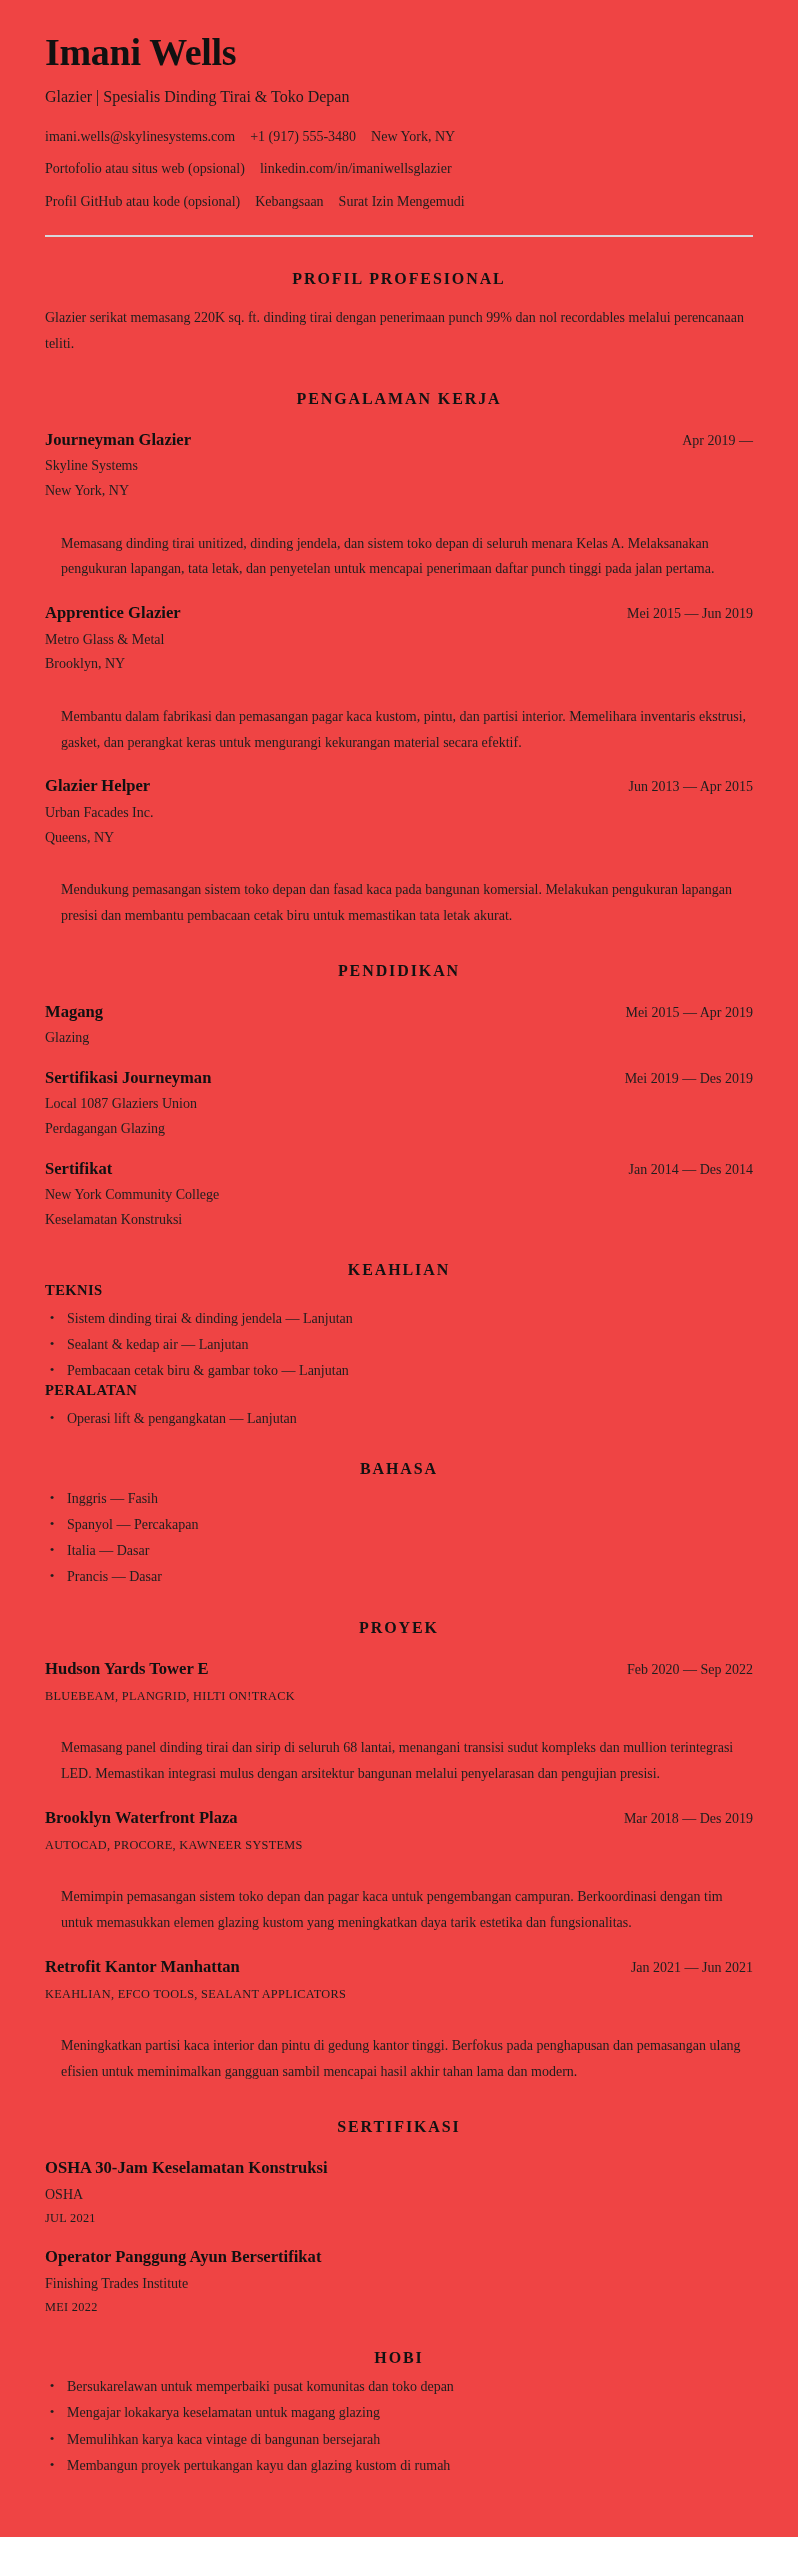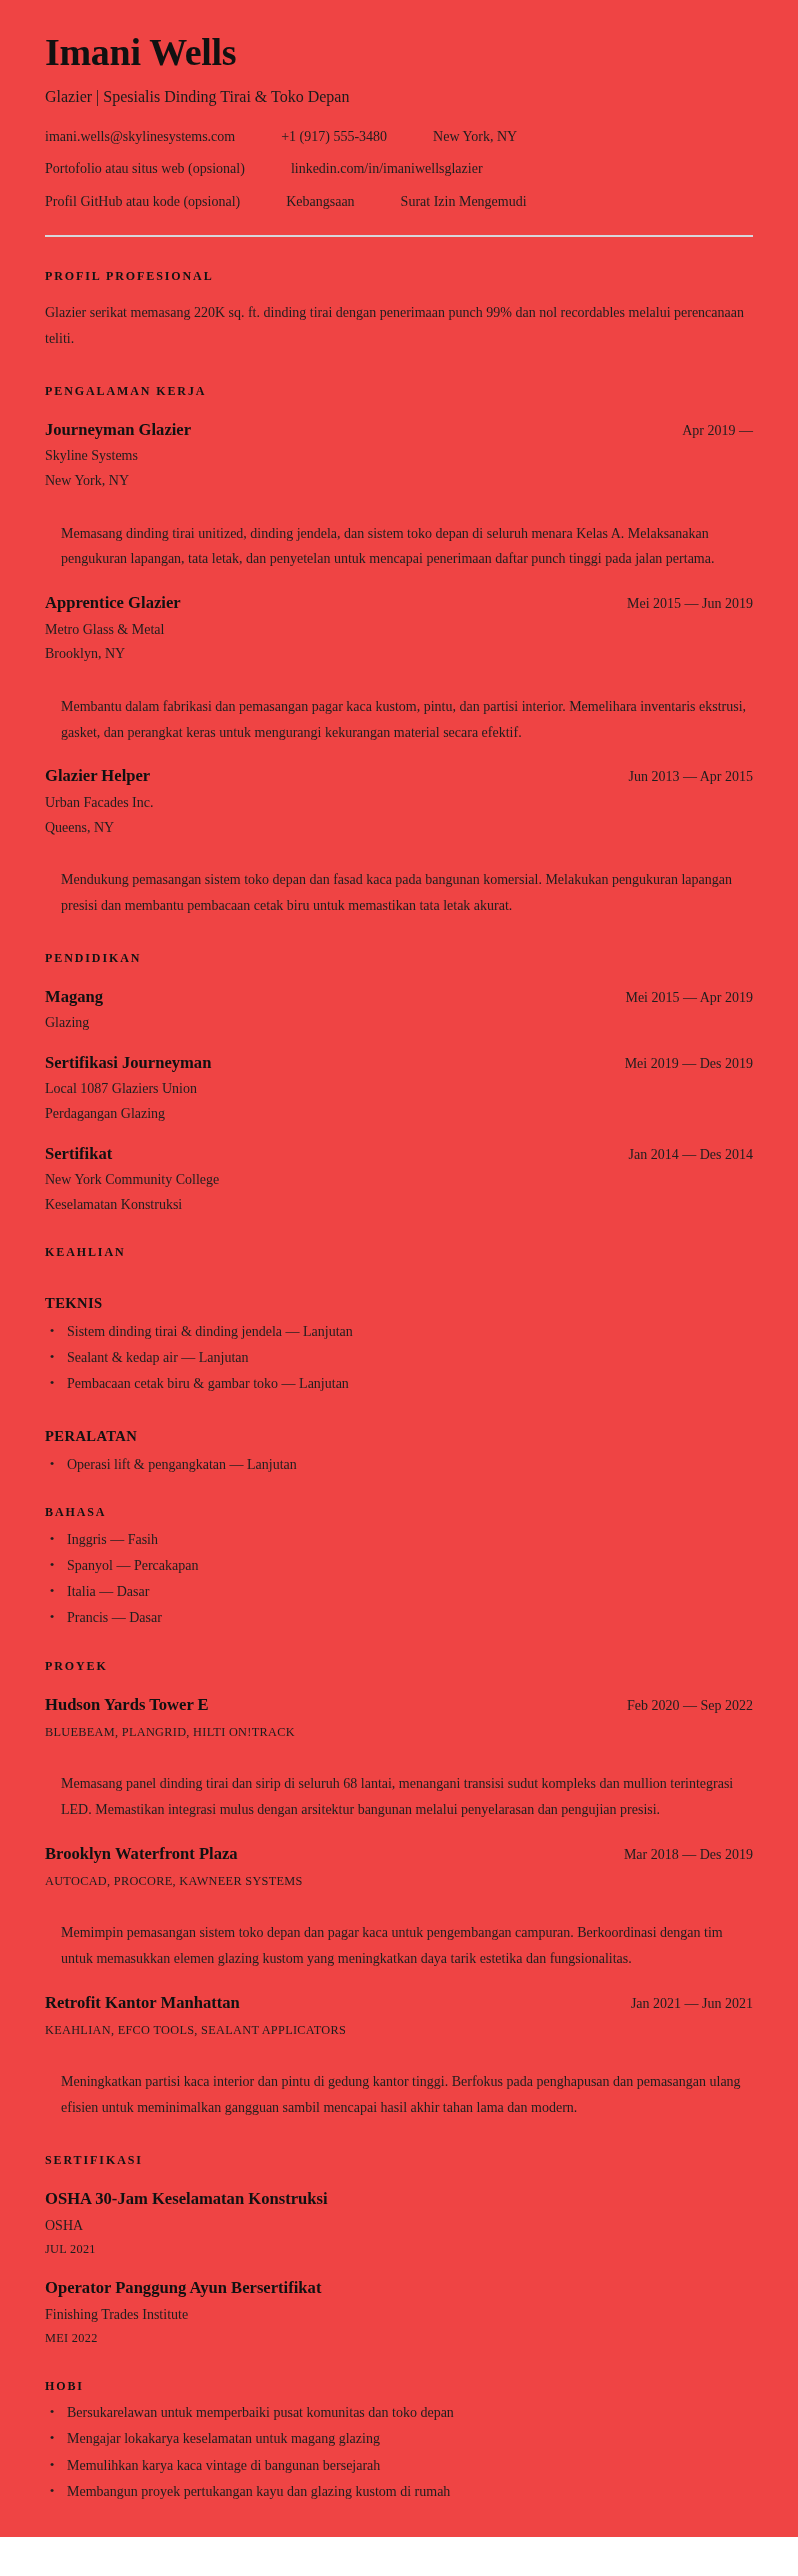--- a/index.html
+++ b/index.html
@@ -19,45 +19,46 @@
   .name {
     margin: 0;
     font-size: 38px;
     line-height: 1.12;
     font-weight: 700;
     letter-spacing: -0.3px;
     color: #111;
   }
   .headline { margin-top: 13.3px; font-size: 16px; line-height: 1.3; color: #1b1b1b; }
   .contacts { margin-top: 20px; display: flex; flex-direction: column; row-gap: 15.3px; }
-  .contact-row { display: flex; column-gap: 46px; line-height: 1.25; color: #1e1e1e; }
+  .contact-row { display: flex; column-gap: 15px; line-height: 1.25; color: #1e1e1e; }
   .divider { margin: 24px 0 0 0; border: none; height: 2px; background: #d7d7db; }
 
   
   .section-heading {
     margin: 32px 0 0 0;
-    font-size: 12px;
+    font-size: 16px;
     line-height: 1.25;
     font-weight: 700;
     letter-spacing: 1.9px;
     color: #121212;
+    text-align: center;
   }
   .profile-text { margin: 16px 0 0 0; line-height: 1.86; color: #1e1e1e; }
 
   .entry { margin-top: 20px; }
   .entry-head { display: flex; justify-content: space-between; align-items: baseline; }
   .entry-title { font-size: 16.6px; line-height: 1.28; font-weight: 700; color: #111; }
   .entry-date { font-size: 14px; line-height: 1.28; color: #1e1e1e; white-space: nowrap; }
   .entry-sub { margin-top: 7.3px; line-height: 1.25; color: #1e1e1e; }
   .entry-desc { margin: 31px 0 0 16px; line-height: 1.84; color: #1e1e1e; }
   .caption { margin-top: 10px; font-size: 12.3px; line-height: 1.25; letter-spacing: 0.3px; color: #1c1c1c; }
   .cert-date { margin-top: 8px; font-size: 12.3px; line-height: 1.25; letter-spacing: 0.3px; color: #1c1c1c; }
 
   .subheading {
-    margin: 34px 0 0 0;
+    margin: 1px 0 0 0;
     font-size: 14.6px;
     line-height: 1.25;
     font-weight: 700;
     letter-spacing: 0.4px;
     color: #121212;
   }
   ul.bullets { list-style: none; margin: 10.6px 0 0 0; padding: 0; }
   ul.bullets li {
     position: relative;
     padding-left: 22px;

